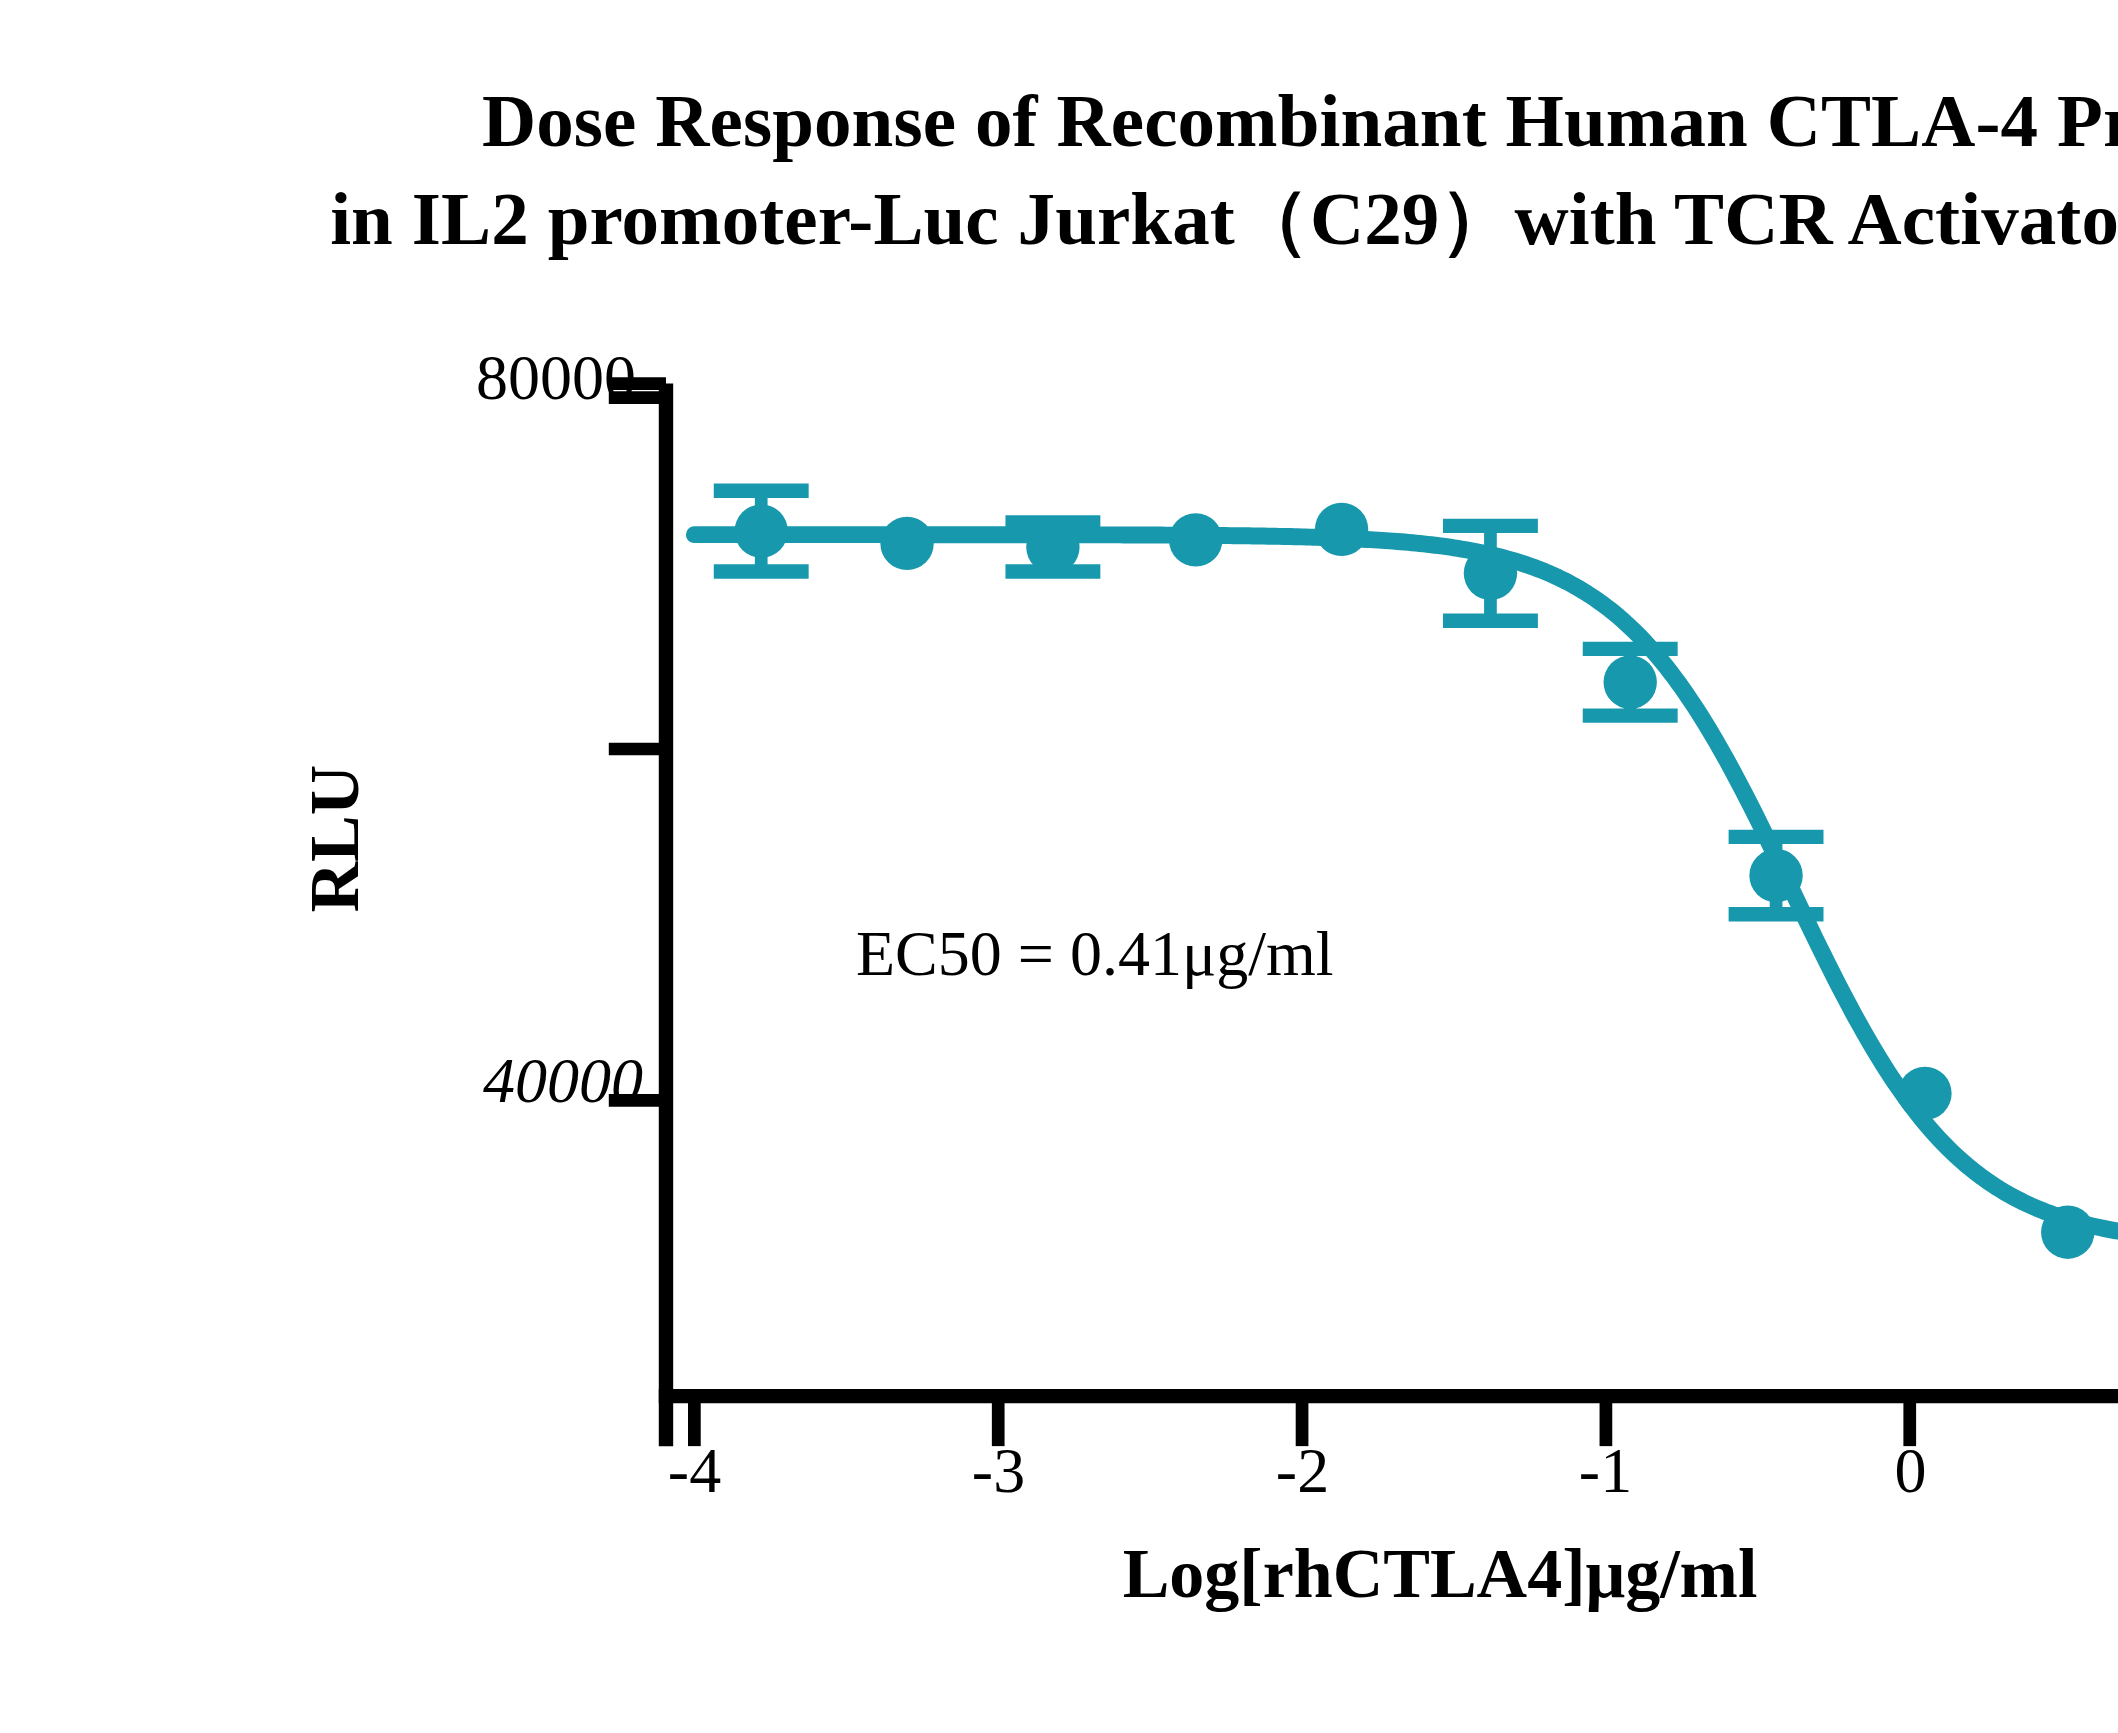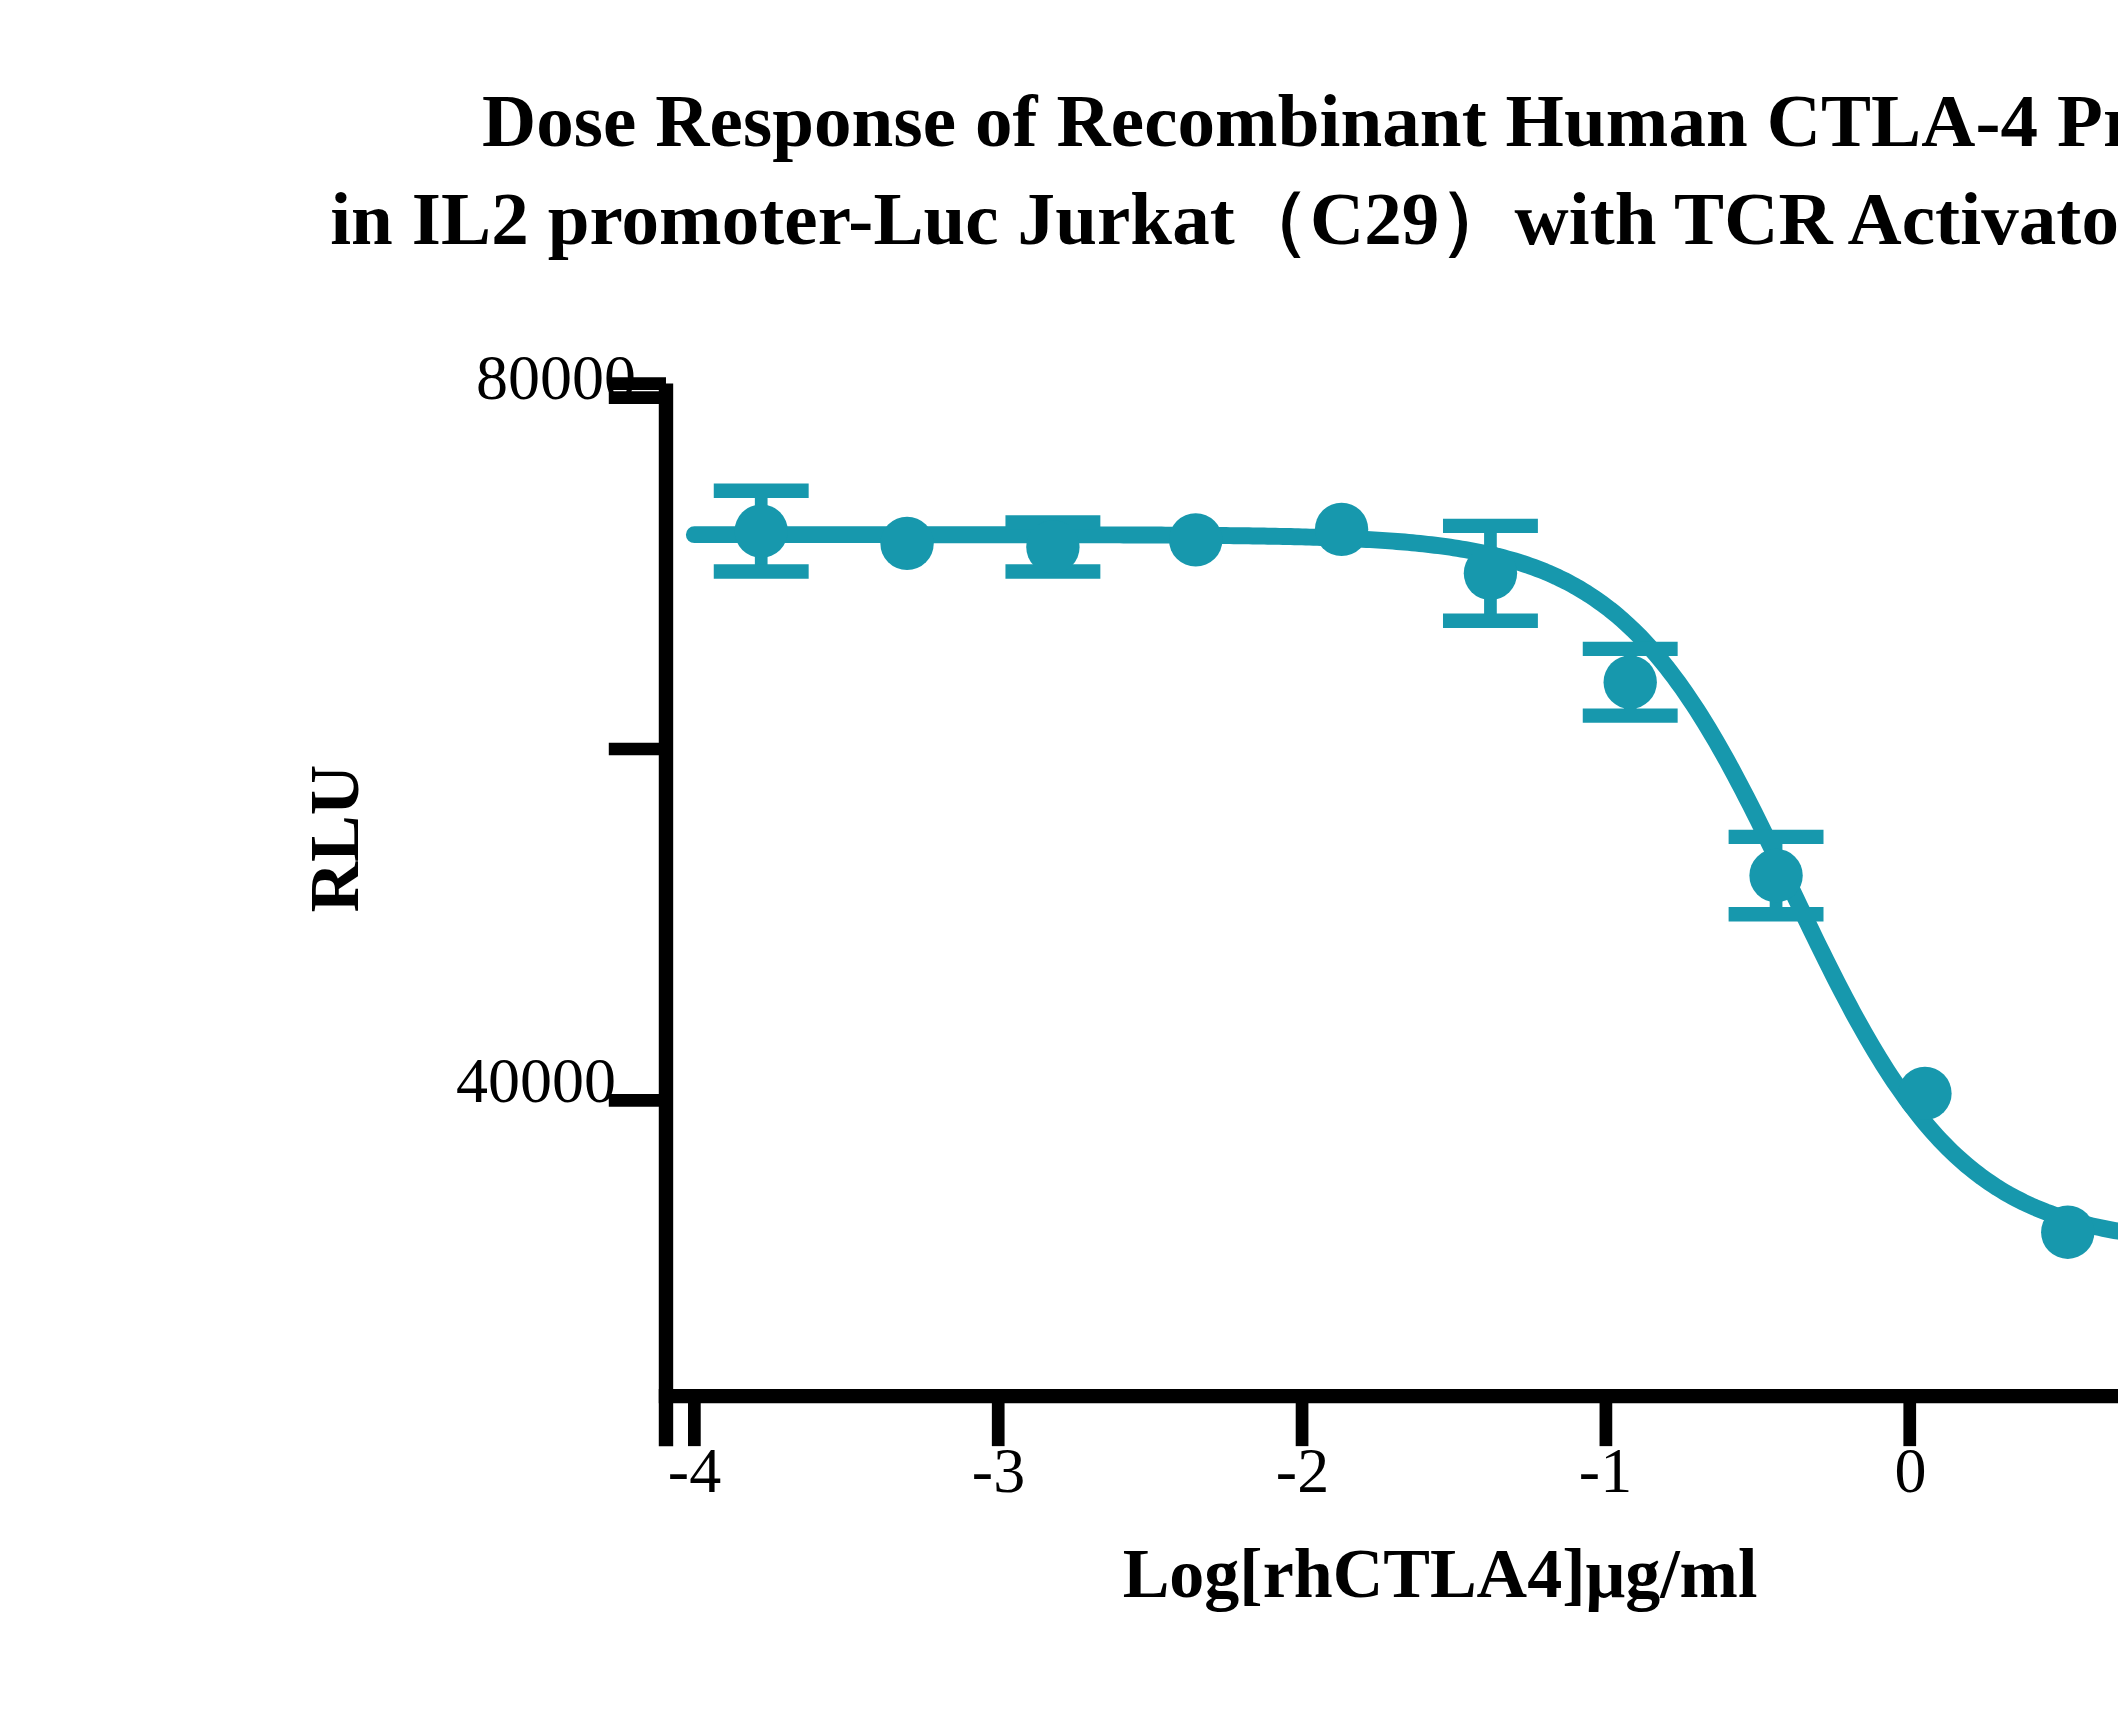--- a/index.html
+++ b/index.html
@@ -43,28 +43,29 @@
 
   <div class="title">
     <span>Dose Response of Recombinant Human CTLA-4 Protein-Fc</span>
     <span class="l2">in IL2 promoter-Luc Jurkat（C29）with TCR Activator Raji（C1）</span>
   </div>
 
   <div class="axis-label-y">RLU</div>
   <div class="axis-label-x">Log[rhCTLA4]μg/ml</div>
 
   <div class="ytick-label" style="left:373px;top:341px;">80000</div>
-  <div class="ytick-label" style="left:353px;top:1044px;">40000</div>
+  <div class="ytick-label" style="left:380px;top:1044px;font-style:italic;">40000</div>
 
   <div class="xtick-label" style="left:631px;top:1434px;">-4</div>
   <div class="xtick-label" style="left:935px;top:1434px;">-3</div>
   <div class="xtick-label" style="left:1239px;top:1434px;">-2</div>
   <div class="xtick-label" style="left:1542px;top:1434px;">-1</div>
   <div class="xtick-label" style="left:1847px;top:1434px;">0</div>
 
+  <div class="ec50" style="left:856px;top:917px;">EC50 = 0.41μg/ml</div>
 
   <svg class="plot" viewBox="0 0 6798 4092">
     <g>
       <line id="y-axis-line" x1="1572" y1="905" x2="1572" y2="3413" stroke="#000" stroke-width="34"></line>
       <line id="x-axis-line" x1="1555" y1="3295" x2="5225" y2="3295" stroke="#000" stroke-width="34"></line>
     </g>
     <g id="y-ticks">
         <line x1="1437" y1="2597" x2="1572" y2="2597" stroke="#000" stroke-width="30"></line>
         <line x1="1437" y1="1767.5" x2="1572" y2="1767.5" stroke="#000" stroke-width="30"></line>
         <line x1="1437" y1="938" x2="1572" y2="938" stroke="#000" stroke-width="30"></line>

